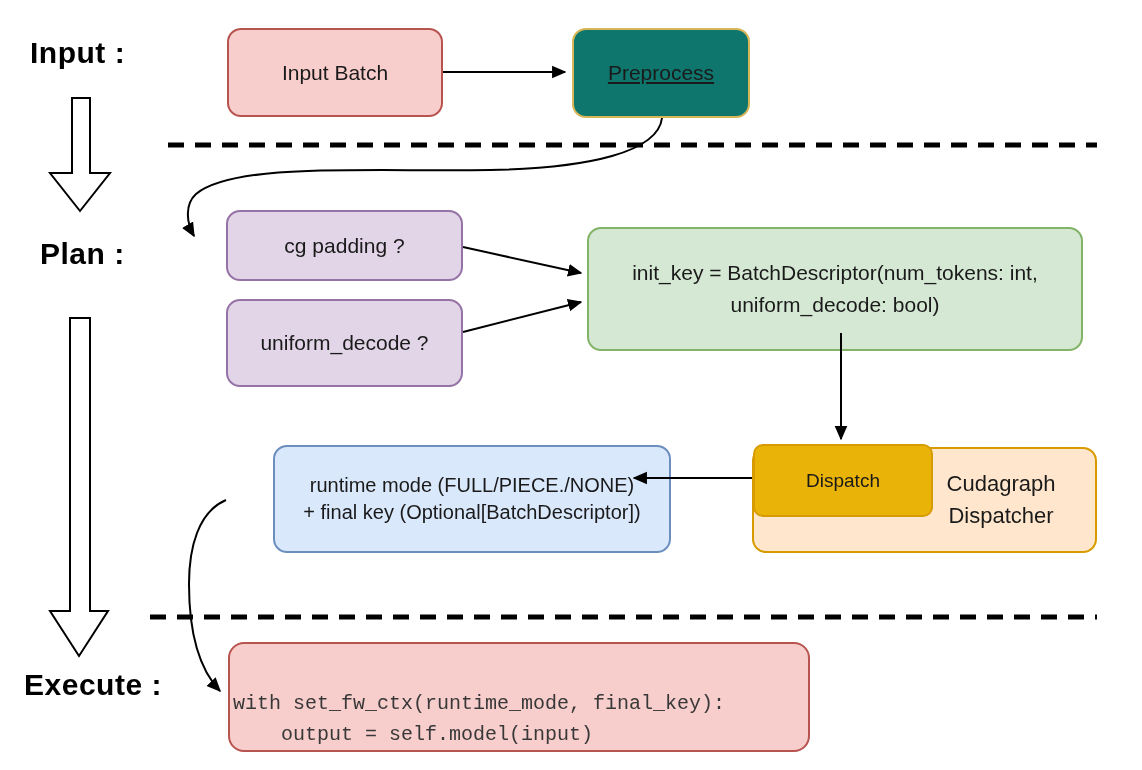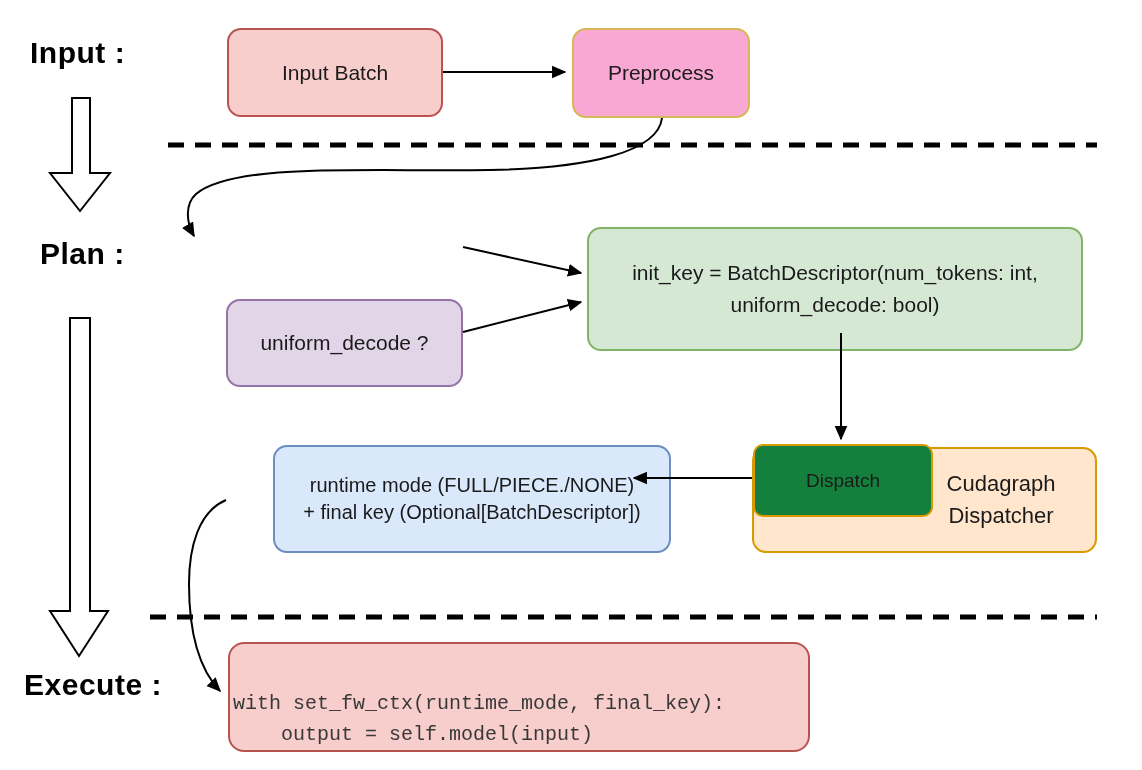--- a/index.html
+++ b/index.html
@@ -27,26 +27,26 @@
     border: 2px solid #000;
     display: flex;
     align-items: center;
     justify-content: center;
     text-align: center;
     font-size: 21px;
     color: #1a1a1a;
   }
   .node .lines { line-height: 32px; }
   .red    { background: #f8cecc; border-color: #b85450; }
-  .yellow { background: #f9a8d4; border-color: #d6b656; }
+  .yellow { background: #0f766e; border-color: #d6b656; text-decoration: underline; }
   .purple { background: #e1d5e7; border-color: #9673a6; }
   .green  { background: #d5e8d4; border-color: #82b366; }
   .blue   { background: #dae8fc; border-color: #6c8ebf; margin-left: 48px; }
   .orange-outer { background: #ffe6cc; border-color: #d79b00; }
-  .orange-inner { background: #15803d; border-color: #d79b00; border-radius: 10px; }
+  .orange-inner { background: #eab308; border-color: #d79b00; border-radius: 10px; }
 
   #node-input-batch     { left: 227px; top: 28px;  width: 216px; height: 89px; }
   #node-preprocess      { left: 572px; top: 28px;  width: 178px; height: 90px; }
   #node-cg-padding      { left: 226px; top: 210px; width: 237px; height: 71px; }
   #node-uniform-decode  { left: 226px; top: 299px; width: 237px; height: 88px; }
   #node-init-key        { left: 587px; top: 227px; width: 496px; height: 124px; }
   #node-dispatcher      { left: 752px; top: 447px; width: 345px; height: 106px;
                           justify-content: flex-end; font-size: 22px; }
   #node-dispatcher .lines { width: 188px; line-height: 32px; }
   #node-dispatch        { left: 753px; top: 444px; width: 180px; height: 73px; font-size: 19px; }
@@ -82,20 +82,23 @@
   <div class="stage-label" style="left:24px; top:668px;">Execute :</div>
 
   <div class="node red" id="node-input-batch">
     <span>Input Batch</span>
   </div>
 
   <div class="node yellow" id="node-preprocess">
     <span>Preprocess</span>
   </div>
 
+  <div class="node purple" id="node-cg-padding">
+    <span>cg padding ?</span>
+  </div>
 
   <div class="node purple" id="node-uniform-decode">
     <span>uniform_decode ?</span>
   </div>
 
   <div class="node green" id="node-init-key">
     <div class="lines">
       <div>init_key = BatchDescriptor(num_tokens: int,</div>
       <div>uniform_decode: bool)</div>
     </div>

